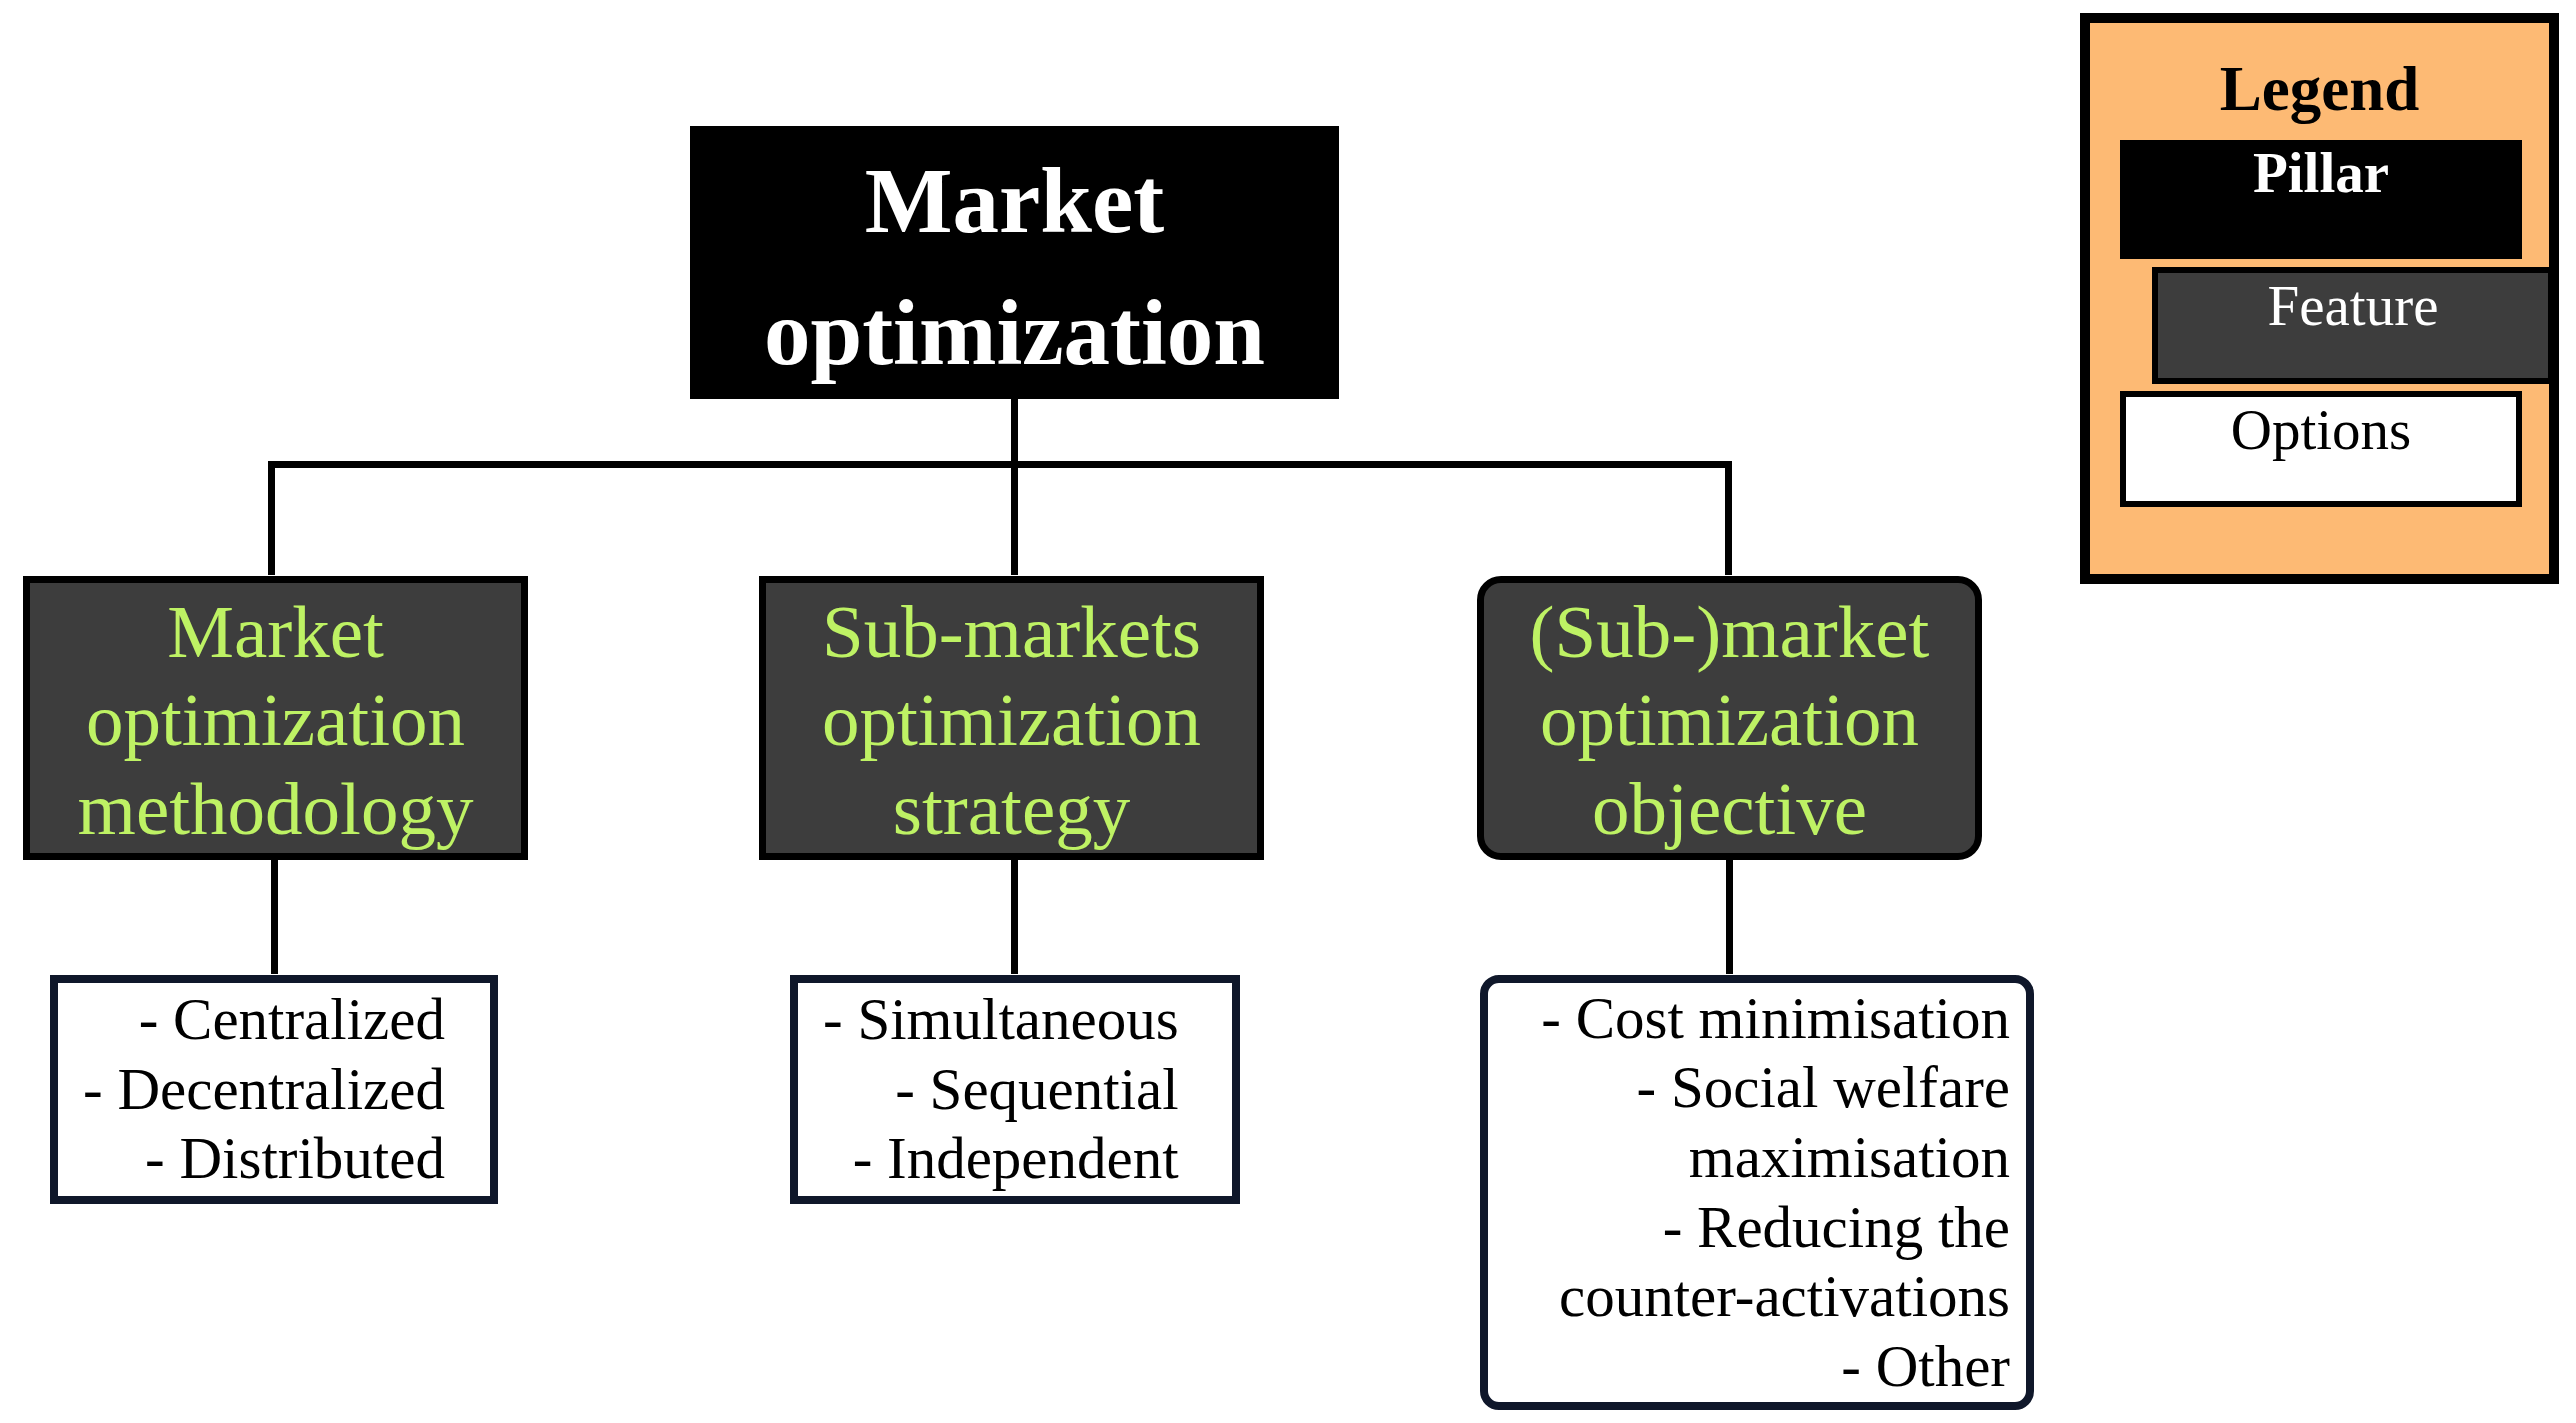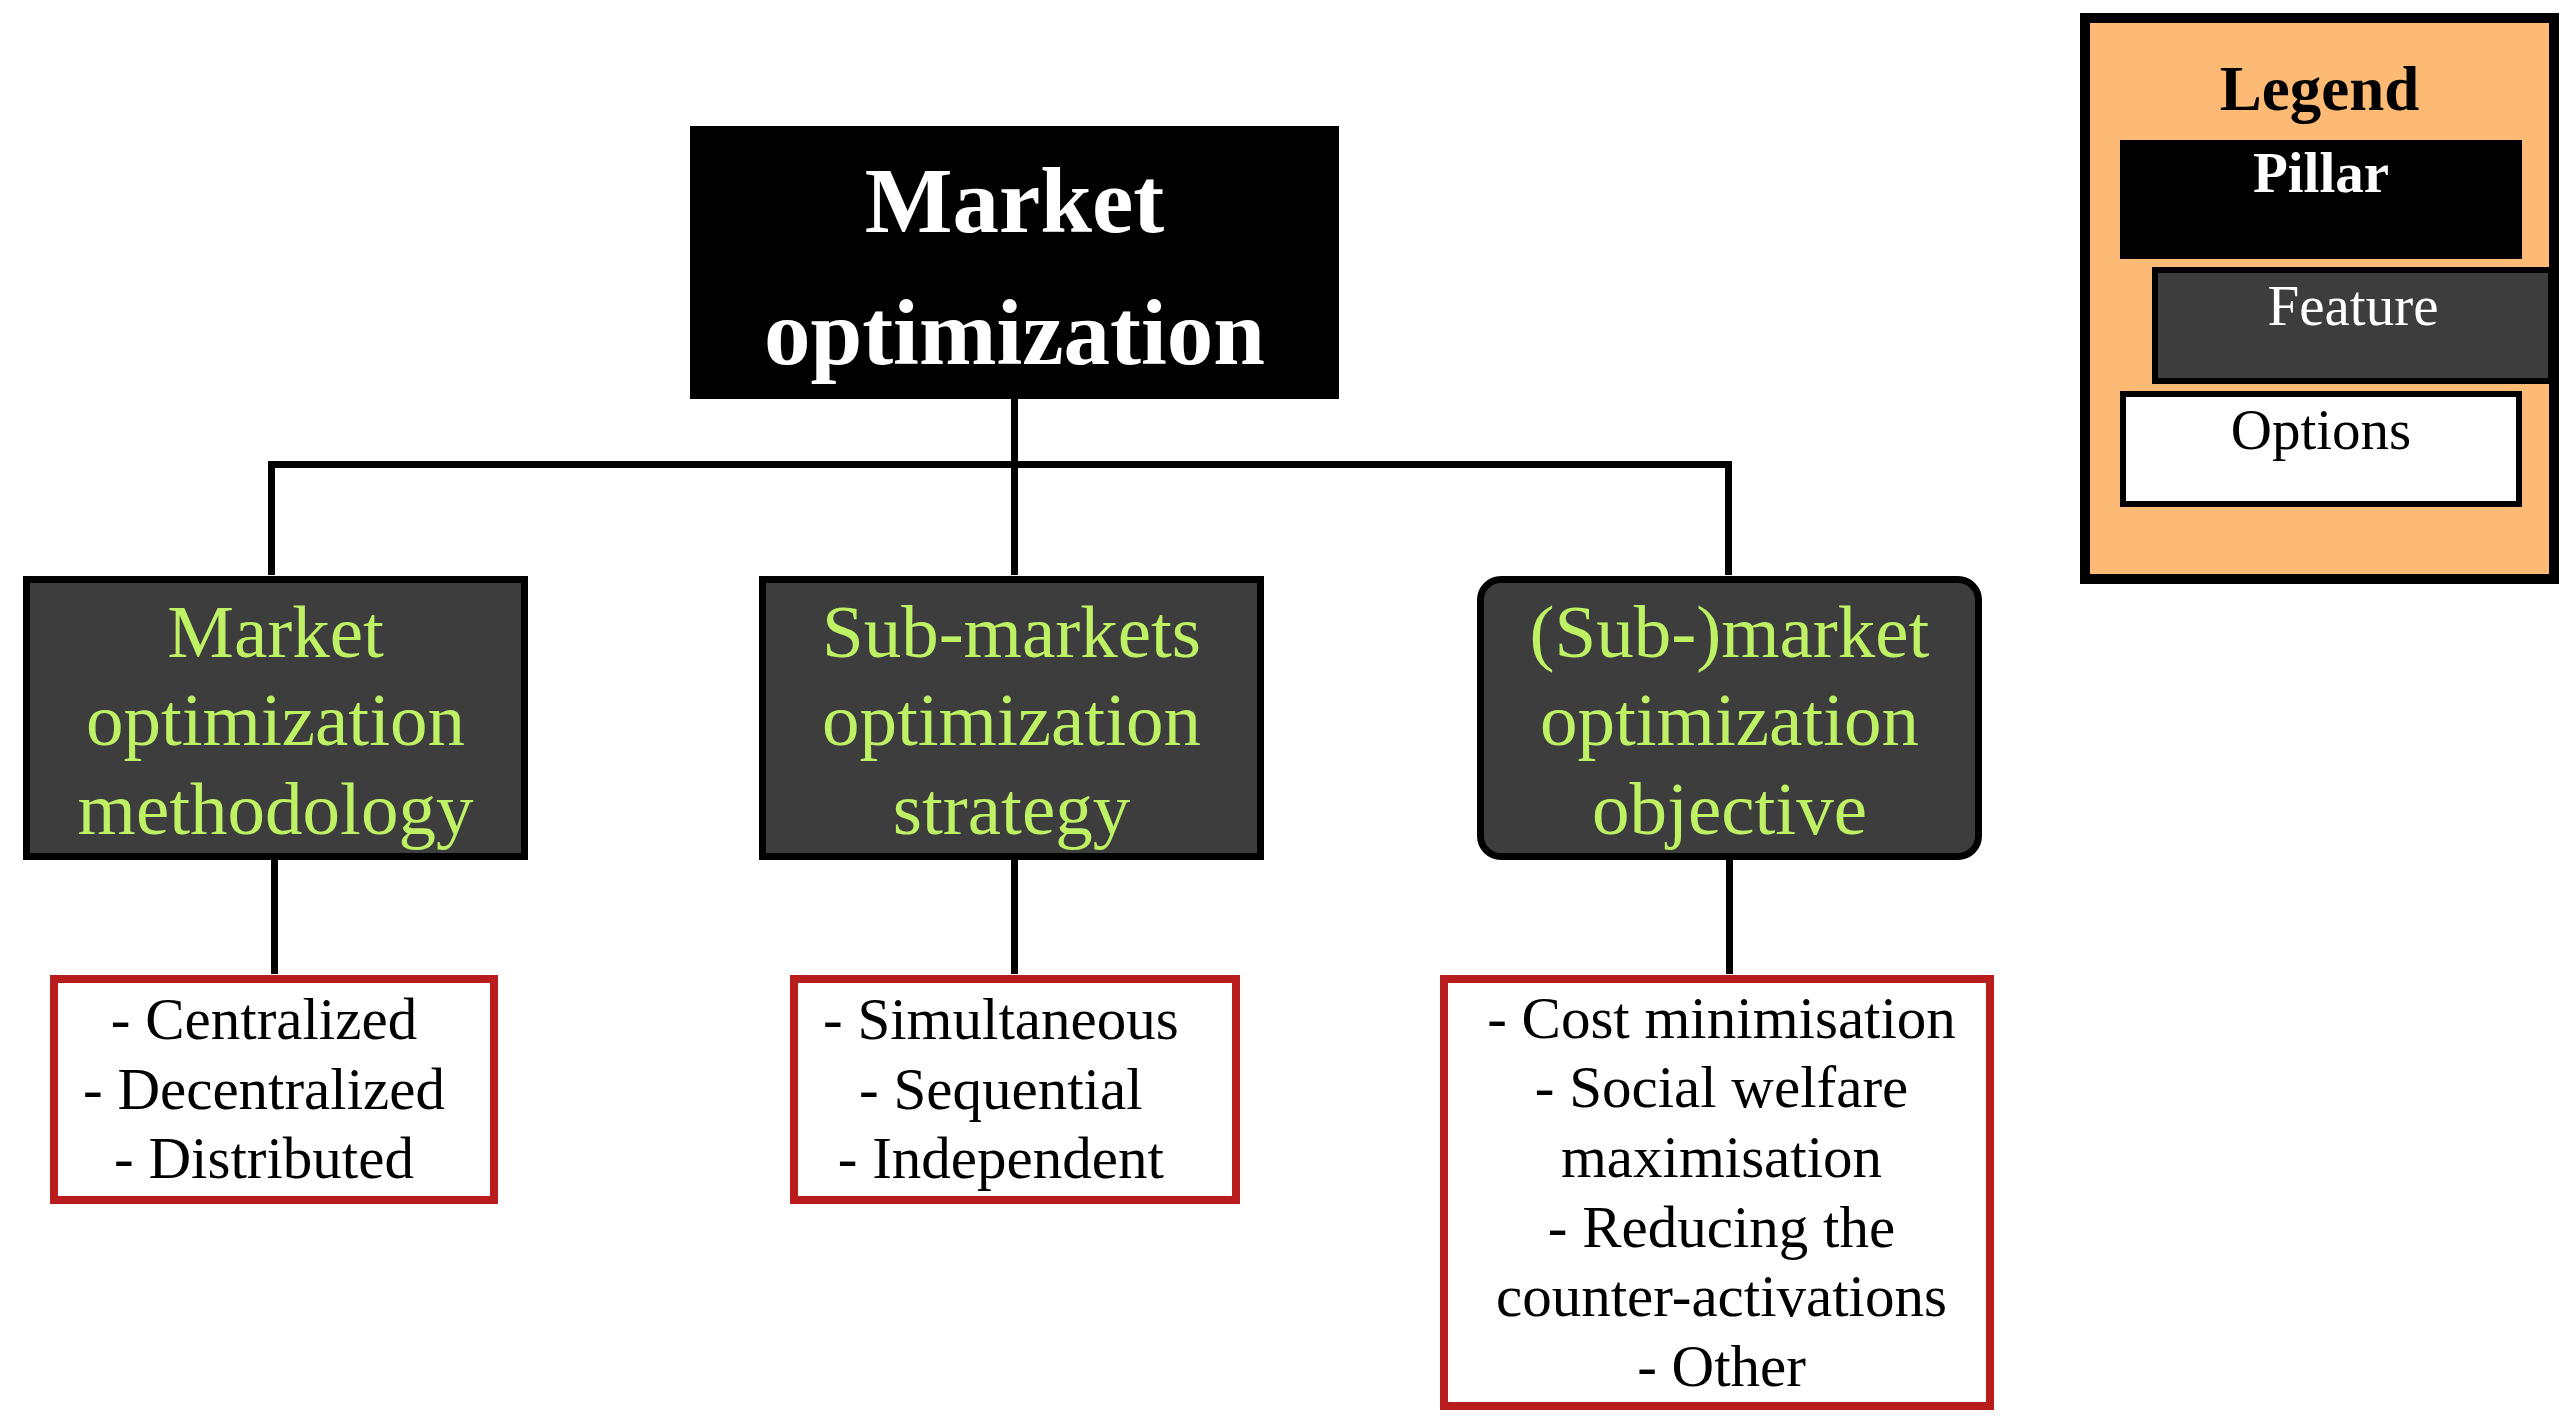--- a/index.html
+++ b/index.html
@@ -41,33 +41,33 @@
     font-size: 75px;
     line-height: 1.18;
   }
   .feature-1 { left: 23px;  }
   .feature-2 { left: 759px; }
   .feature-3 { left: 1477px; border-radius: 24px;}
   .options-box {
     box-sizing: border-box;
     position: absolute;
     background: #ffffff;
-    border: 8px solid #b91c1c;
+    border: 8px solid #0f172a;
     color: #000000;
     font-size: 59px;
     line-height: 1.18;
-    text-align: center;
+    text-align: right;
     white-space: pre-line;
     display: flex;
     align-items: center;
     padding: 0 16px 0 25px;
   }
   .options-1 { left: 50px;   top: 975px; width: 448px; height: 229px; }
   .options-2 { left: 790px; top: 975px; width: 450px; height: 229px; }
-  .options-3 { left: 1440px; top: 975px; width: 554px; height: 435px; }
+  .options-3 { left: 1480px; top: 975px; width: 554px; height: 435px; border-radius: 19px; }
   .connector {
     position: absolute;
     background: #000000;
   }
   .legend {
     position: absolute;
     box-sizing: border-box;
     left: 2080px; top: 12.6px;
     width: 479px; height: 571px;
     border: 10.3px solid #000000;

